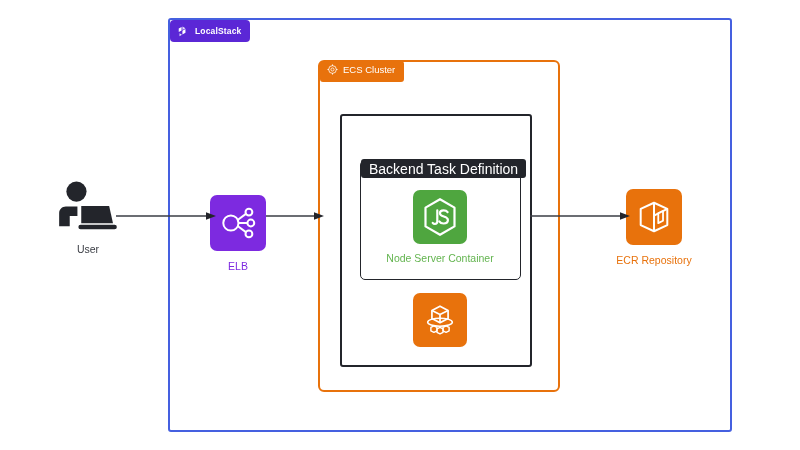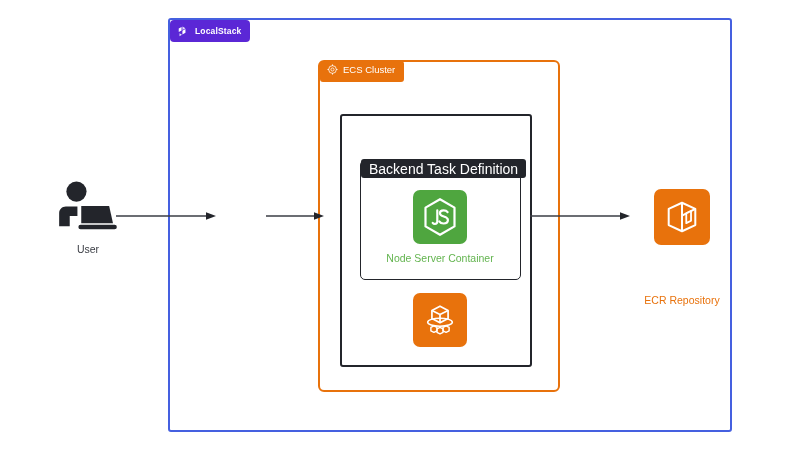--- a/index.html
+++ b/index.html
@@ -134,21 +134,21 @@
   
   .nodejs-node { left: 413px; top: 190px; width: 54px; }
   .nodejs-tile { width: 54px; height: 54px; background: #4FA63F; }
   .nodejs-node .node-label { color: #63B44F; margin-top: 8px; }
 
   
   .container-node { left: 413px; top: 293px; width: 54px; }
   .container-tile { width: 54px; height: 54px; background: #E8720C; }
 
   
-  .ecr-node { left: 654px; top: 189px; width: 56px; gap: 40px; }
+  .ecr-node { left: 626px; top: 189px; width: 56px; }
   .ecr-tile { width: 56px; height: 56px; background: #E8720C; }
   .ecr-node .node-label { color: #E8720C; }
 
   
   .arrow { position: absolute; height: 10px; display: block; }
   .arrow-a { left: 116px; top: 211px; width: 100px; }
   .arrow-b { left: 266px; top: 211px; width: 58px; }
   .arrow-c { left: 530px; top: 211px; width: 100px; }
 </style>
 </head>
@@ -191,20 +191,34 @@
   <div class="node user-node">
     <svg class="user-glyph" viewBox="0 0 64 52">
       <circle cx="20" cy="11" r="10.5" fill="#23252B"></circle>
       <path d="M2 47 L2 33.5 C2 29.5 5 26.5 9 26.5 L21 26.5 L21 36.5 L13 36.5 L13 47 Z" fill="#23252B"></path>
       <path d="M25 26 L54 26 L58 44 L25 44 Z" fill="#23252B"></path>
       <rect x="22" y="45.5" width="40" height="4.6" rx="2.3" fill="#23252B"></rect>
     </svg>
     <div class="node-label">User</div>
   </div>
 
+  <div class="node elb-node">
+    <div class="node-tile elb-tile">
+      <svg width="38" height="38" viewBox="0 0 40 40">
+        <circle cx="12.5" cy="20" r="8" fill="none" stroke="#ffffff" stroke-width="2.1"></circle>
+        <circle cx="31.5" cy="8.5" r="3.6" fill="none" stroke="#ffffff" stroke-width="2.1"></circle>
+        <circle cx="33.5" cy="20" r="3.6" fill="none" stroke="#ffffff" stroke-width="2.1"></circle>
+        <circle cx="31.5" cy="31.5" r="3.6" fill="none" stroke="#ffffff" stroke-width="2.1"></circle>
+        <line x1="19.6" y1="16.8" x2="28.3" y2="10.4" stroke="#ffffff" stroke-width="2.1"></line>
+        <line x1="20.5" y1="20" x2="29.9" y2="20" stroke="#ffffff" stroke-width="2.1"></line>
+        <line x1="19.6" y1="23.2" x2="28.3" y2="29.6" stroke="#ffffff" stroke-width="2.1"></line>
+      </svg>
+    </div>
+    <div class="node-label">ELB</div>
+  </div>
 
   <div class="node nodejs-node">
     <div class="node-tile nodejs-tile">
       <svg width="36" height="40" viewBox="0 0 36 40">
         <path d="M18 2.2 L32.5 10.6 L32.5 29.4 L18 37.8 L3.5 29.4 L3.5 10.6 Z" fill="none" stroke="#ffffff" stroke-width="2.2" stroke-linejoin="round"></path>
         <path d="M15.3 13.4 L15.3 24.6 C15.3 26.1 14.3 26.9 12.9 26.9 C11.9 26.9 11.2 26.5 10.7 25.8" fill="none" stroke="#ffffff" stroke-width="2.2" stroke-linecap="round"></path>
         <path d="M25.6 15.2 C24.7 13.9 23.3 13.3 21.6 13.3 C19.4 13.3 17.9 14.5 17.9 16.3 C17.9 20.4 25.9 18.6 25.9 23 C25.9 25 24.2 26.5 21.6 26.5 C19.6 26.5 18.1 25.7 17.3 24.4" fill="none" stroke="#ffffff" stroke-width="2.2" stroke-linecap="round"></path>
       </svg>
     </div>
     <div class="node-label">Node Server Container</div>

